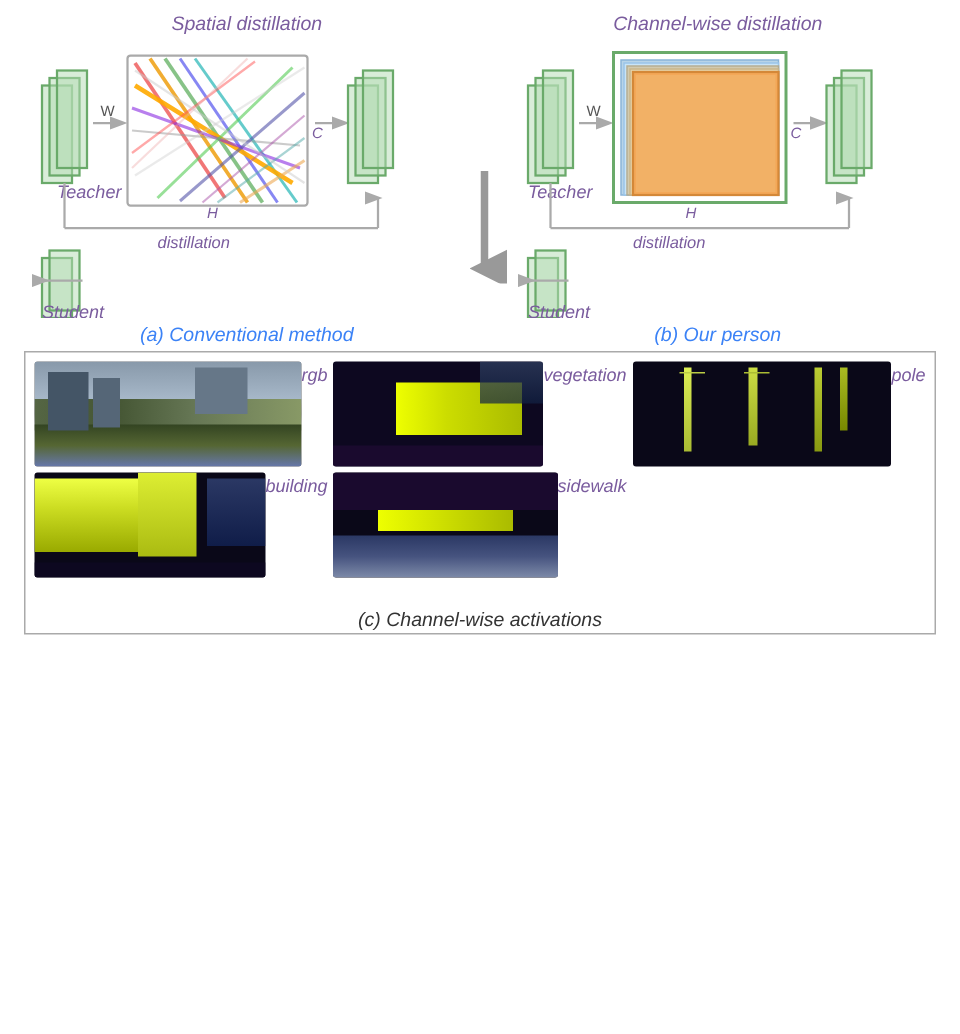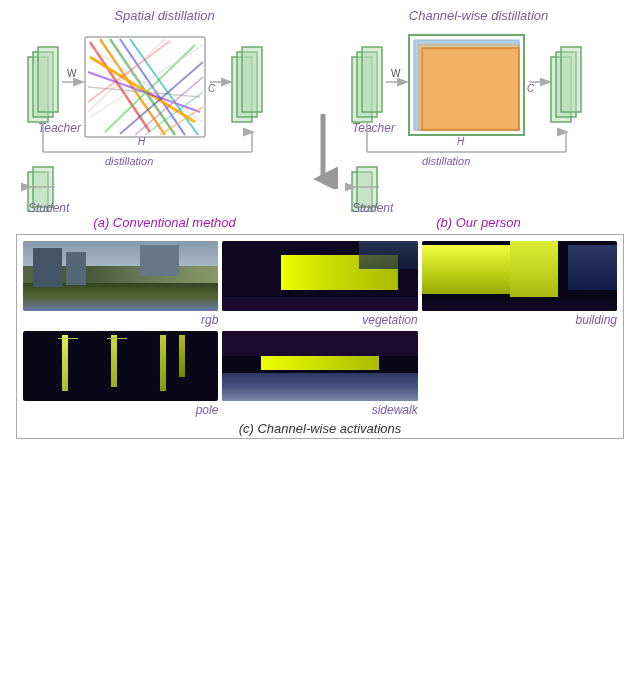--- a/index.html
+++ b/index.html
@@ -29,21 +29,21 @@
 
     .diagram-title {
       font-size: 13px;
       color: #7a5c9e;
       margin-bottom: 4px;
       font-style: italic;
     }
 
     .caption-text {
       font-size: 13px;
-      color: #a21caf;
+      color: #3b82f6;
       font-style: italic;
       margin-top: 3px;
       text-align: center;
     }
 
     
     .activations-section {
       width: 100%;
       border: 1.5px solid #aaa;
       padding: 6px 6px 2px 6px;
@@ -53,22 +53,22 @@
 
     .activations-grid {
       display: grid;
       grid-template-columns: repeat(3, 1fr);
       gap: 4px;
       margin-bottom: 4px;
     }
 
     .activation-cell {
       display: flex;
-      flex-direction: column;
-      align-items: flex-end;
+      flex-direction: row;
+      align-items: flex-start;
     }
 
     .activation-img {
       width: 100%;
       height: 70px;
       border-radius: 2px;
       overflow: hidden;
     }
 
     .activation-label {
@@ -76,21 +76,21 @@
       color: #7a5c9e;
       font-style: italic;
       margin-top: 2px;
     }
 
     .activations-caption {
       font-size: 13px;
       color: #333;
       font-style: italic;
       text-align: center;
-      margin-top: 4px;
+      margin-top: 20px;
     }
 
     
     .top-diagrams {
       display: flex;
       flex-direction: row;
       width: 100%;
       justify-content: space-between;
       padding: 0 5px;
     }
@@ -283,43 +283,43 @@
         <div class="activation-img" style="background: #0d0820; position:relative; overflow:hidden;">
           <div style="position:absolute; top:20%; left:30%; width:60%; height:50%; background: linear-gradient(90deg, #eeff00 0%, #ccdd00 40%, #aabb00 100%);"></div>
           <div style="position:absolute; top:0; right:0; width:30%; height:40%; background: linear-gradient(180deg, #334466 0%, #112244 100%); opacity:0.7;"></div>
           <div style="position:absolute; bottom:0; left:0; width:100%; height:20%; background: #1a0a2e;"></div>
         </div>
         <span class="activation-label">vegetation</span>
       </div>
 
       <div class="activation-cell">
         <div class="activation-img" style="background: #0a0818; position:relative; overflow:hidden;">
+          <div style="position:absolute; top:5%; left:20%; width:3%; height:80%; background: linear-gradient(180deg, #ddee55 0%, #aabb33 100%);"></div>
+          <div style="position:absolute; top:5%; left:45%; width:3%; height:75%; background: linear-gradient(180deg, #ccdd44 0%, #99aa22 100%);"></div>
+          <div style="position:absolute; top:5%; left:70%; width:3%; height:80%; background: linear-gradient(180deg, #bbcc33 0%, #889911 100%);"></div>
+          <div style="position:absolute; top:5%; left:80%; width:3%; height:60%; background: linear-gradient(180deg, #aabb22 0%, #778800 100%);"></div>
+
+          <div style="position:absolute; top:10%; left:18%; width:10%; height:2%; background: #bbcc44;"></div>
+          <div style="position:absolute; top:10%; left:43%; width:10%; height:2%; background: #aabb33;"></div>
+        </div>
+        <span class="activation-label">pole</span>
+      </div>
+
+      <div class="activation-cell">
+        <div class="activation-img" style="background: #0a0818; position:relative; overflow:hidden;">
           <div style="position:absolute; top:5%; left:0; width:45%; height:70%; background: linear-gradient(180deg, #eeff44 0%, #ccdd22 40%, #99aa00 100%);"></div>
           <div style="position:absolute; top:0; left:45%; width:25%; height:80%; background: linear-gradient(180deg, #ddee33 0%, #aabb11 100%);"></div>
           <div style="position:absolute; top:5%; right:0; width:25%; height:65%; background: linear-gradient(180deg, #334477 0%, #112255 100%); opacity:0.8;"></div>
           <div style="position:absolute; bottom:0; left:0; width:100%; height:15%; background: #0d0820;"></div>
         </div>
         <span class="activation-label">building</span>
       </div>
 
       <div class="activation-cell">
         <div class="activation-img" style="background: #0a0818; position:relative; overflow:hidden;">
-          <div style="position:absolute; top:5%; left:20%; width:3%; height:80%; background: linear-gradient(180deg, #ddee55 0%, #aabb33 100%);"></div>
-          <div style="position:absolute; top:5%; left:45%; width:3%; height:75%; background: linear-gradient(180deg, #ccdd44 0%, #99aa22 100%);"></div>
-          <div style="position:absolute; top:5%; left:70%; width:3%; height:80%; background: linear-gradient(180deg, #bbcc33 0%, #889911 100%);"></div>
-          <div style="position:absolute; top:5%; left:80%; width:3%; height:60%; background: linear-gradient(180deg, #aabb22 0%, #778800 100%);"></div>
-
-          <div style="position:absolute; top:10%; left:18%; width:10%; height:2%; background: #bbcc44;"></div>
-          <div style="position:absolute; top:10%; left:43%; width:10%; height:2%; background: #aabb33;"></div>
-        </div>
-        <span class="activation-label">pole</span>
-      </div>
-
-      <div class="activation-cell">
-        <div class="activation-img" style="background: #0a0818; position:relative; overflow:hidden;">
           <div style="position:absolute; bottom:0; left:0; width:100%; height:40%; background: linear-gradient(180deg, #334477 0%, #556699 50%, #99aacc 100%); opacity:0.8;"></div>
           <div style="position:absolute; top:30%; left:20%; width:60%; height:25%; background: linear-gradient(90deg, #eeff00 0%, #ccdd00 50%, #aabb00 100%);"></div>
           <div style="position:absolute; top:0; left:0; width:100%; height:35%; background: #1a0a2e;"></div>
         </div>
         <span class="activation-label">sidewalk</span>
       </div>
 
 
     </div>
 

